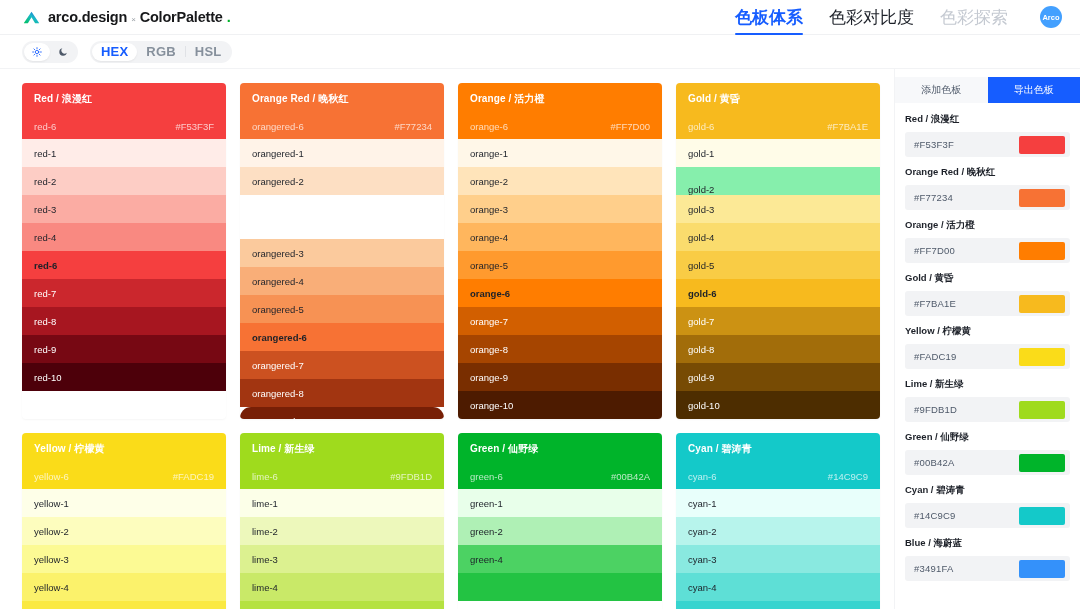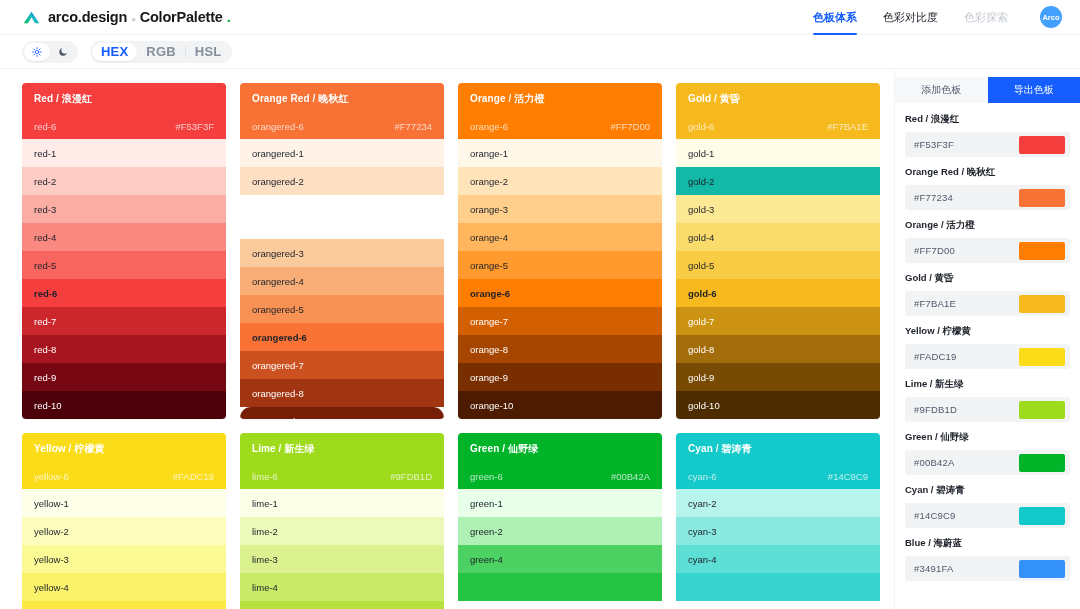--- a/index.html
+++ b/index.html
@@ -26,21 +26,21 @@
   .logo-mark { width: 19px; height: 19px; display: block; }
   .brand-text {
     font-size: 14.5px; font-weight: bold; letter-spacing: -0.2px;
     color: #17181a; white-space: nowrap; display:flex; align-items:baseline; gap:4px;
   }
   .brand-x { font-size: 8px; color: #9aa0a6; font-weight: normal; }
   .brand-dot { color: #00b42a; }
 
   .nav { margin-left: auto; display: flex; align-items: center; gap: 26px; height: 35px; }
   .nav-item {
-    font-size: 11px; color: #1d2129; height: 35px; line-height: 35px;
+    font-size: 17px; color: #1d2129; height: 35px; line-height: 35px;
     position: relative; cursor: pointer; white-space: nowrap;
   }
   .nav-item.active { color: #165dff; font-weight: bold; }
   .nav-item.active::after {
     content: ""; position: absolute; left: 0; right: 0; bottom: 0;
     height: 2px; background: #165dff; border-radius: 2px;
   }
   .nav-item.muted { color: #c4c9d1; }
   .avatar {
     width: 22px; height: 22px; border-radius: 50%;
@@ -184,23 +184,20 @@
         </div>
         <div class="swatch" style="background: rgb(253, 205, 197); color: rgb(29, 33, 41);">
           <span>red-2</span>
         </div>
         <div class="swatch" style="background: rgb(251, 172, 163); color: rgb(29, 33, 41);">
           <span>red-3</span>
         </div>
         <div class="swatch" style="background: rgb(249, 137, 129); color: rgb(29, 33, 41);">
           <span>red-4</span>
         </div>
-        <div class="swatch" style="background: rgb(247, 101, 96); color: rgb(29, 33, 41);">
-          <span>red-5</span>
-        </div>
         <div class="swatch is-main" style="background: rgb(245, 63, 63); color: rgb(29, 33, 41);">
           <span>red-6</span>
         </div>
         <div class="swatch" style="background: rgb(203, 39, 45); color: rgb(255, 255, 255);">
           <span>red-7</span>
         </div>
         <div class="swatch" style="background: rgb(167, 22, 32); color: rgb(255, 255, 255);">
           <span>red-8</span>
         </div>
         <div class="swatch" style="background: rgb(119, 8, 19); color: rgb(255, 255, 255);">
@@ -292,21 +289,21 @@
         <div class="card-head" style="background: rgb(247, 186, 30);">
           <div class="card-title">Gold / 黄昏</div>
           <div class="card-sub">
             <span>gold-6</span>
             <span>#F7BA1E</span>
           </div>
         </div>
         <div class="swatch" style="background: rgb(255, 252, 232); color: rgb(29, 33, 41);">
           <span>gold-1</span>
         </div>
-        <div class="swatch" style="background: #14b8a6; color: rgb(29, 33, 41);">
+        <div class="swatch" style="background: #86efac; color: rgb(29, 33, 41); align-items: flex-end;">
           <span>gold-2</span>
         </div>
         <div class="swatch" style="background: rgb(252, 233, 150); color: rgb(29, 33, 41);">
           <span>gold-3</span>
         </div>
         <div class="swatch" style="background: rgb(250, 220, 109); color: rgb(29, 33, 41);">
           <span>gold-4</span>
         </div>
         <div class="swatch" style="background: rgb(249, 204, 69); color: rgb(29, 33, 41);">
           <span>gold-5</span>
@@ -390,20 +387,23 @@
         </div>
         <div class="swatch" style="background: rgb(35, 195, 67); color: rgb(29, 33, 41);"></div>
       </div>
       <div class="card">
         <div class="card-head" style="background: rgb(20, 201, 201);">
           <div class="card-title">Cyan / 碧涛青</div>
           <div class="card-sub">
             <span>cyan-6</span>
             <span>#14C9C9</span>
           </div>
+        </div>
+        <div class="swatch" style="background: rgb(232, 255, 251); color: rgb(29, 33, 41);">
+          <span>cyan-1</span>
         </div>
         <div class="swatch" style="background: rgb(183, 244, 236); color: rgb(29, 33, 41);">
           <span>cyan-2</span>
         </div>
         <div class="swatch" style="background: rgb(137, 233, 224); color: rgb(29, 33, 41);">
           <span>cyan-3</span>
         </div>
         <div class="swatch" style="background: rgb(94, 223, 214); color: rgb(29, 33, 41);">
           <span>cyan-4</span>
         </div>

